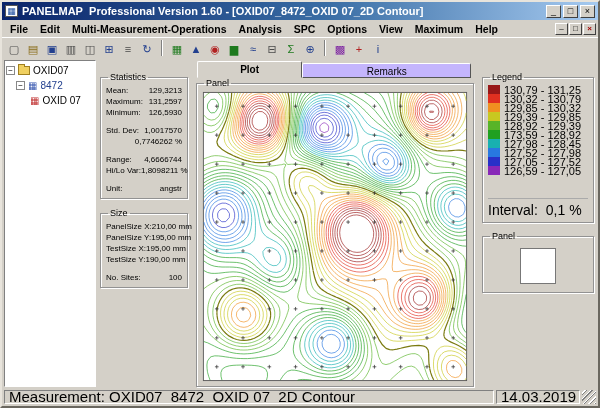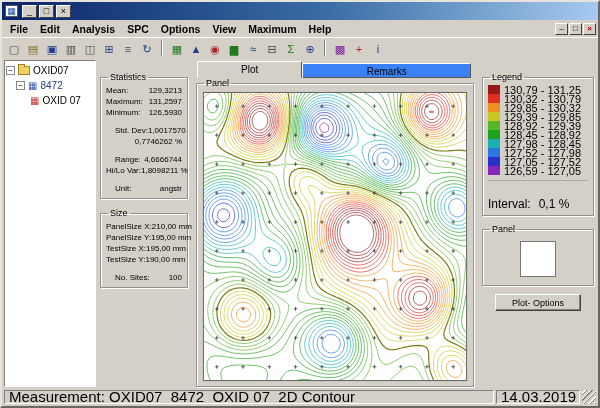--- a/index.html
+++ b/index.html
@@ -32,62 +32,64 @@
   .folder{width:12px;height:9px;background:#f0d060;border:1px solid #a08020;position:relative;flex:0 0 auto;}
   .folder::before{content:'';position:absolute;top:-3px;left:-1px;width:5px;height:2px;background:#f0d060;border:1px solid #a08020;border-bottom:none;}
   .grid-ico{color:#3858b0;font-size:10px;line-height:10px;flex:0 0 auto;}
   .site-ico{color:#c03030;font-size:10px;line-height:10px;flex:0 0 auto;}
   .main{flex:1;display:flex;padding:3px 4px 2px 2px;gap:8px;min-width:0;}
   
   fieldset{border:1px solid #929292;box-shadow:inset 1px 1px 0 #fff,1px 1px 0 #fff;padding:3px 5px 4px 5px;min-width:0;}
   fieldset legend{font-size:9px;padding:0 2px;margin-left:2px;}
   .stats-col{width:88px;padding-top:11px;display:flex;flex-direction:column;gap:9px;flex:0 0 auto;}
   .kv{display:flex;justify-content:space-between;font-size:8px;line-height:11px;white-space:nowrap;}
-  .kv.gap{margin-top:7px;margin-left:9px;}
+  .kv.gap{margin-top:7px;}
   
   .tab-area{flex:1;display:flex;flex-direction:column;min-width:0;}
   .tabs{display:flex;height:17px;flex:0 0 auto;padding-left:1px;}
   .tab{font-size:10px;text-align:center;padding-top:2px;border:1px solid;border-color:#fff #555 #d4d0c8 #fff;border-radius:2px 2px 0 0;background:#d4d0c8;}
-  .tab.active{flex:0 0 38%;font-weight:normal;}
-  .tab.inactive{flex:0 0 61%;background:#3b82f6;margin-top:2px;border-bottom:1px solid #555;}
+  .tab.active{flex:0 0 38%;font-weight:bold;}
+  .tab.inactive{flex:0 0 61%;background:#c4b5fd;margin-top:2px;border-bottom:1px solid #555;}
   .panel-group{flex:1;display:flex;flex-direction:column;min-height:0;}
   .plot-wrap{flex:1;position:relative;min-height:0;}
   .plot-wrap svg{position:absolute;inset:0;width:100%;height:100%;}
   
   .right-col{width:112px;padding-top:11px;display:flex;flex-direction:column;gap:8px;flex:0 0 auto;}
   .legend-row{display:flex;align-items:center;gap:4px;height:9px;font-size:11px;white-space:nowrap;}
   .swatch{width:12px;height:9px;flex:0 0 auto;}
-  .interval-row{margin-top:5px;border-top:1px solid #aaa;padding-top:16px;font-size:12px;display:flex;gap:8px;}
+  .interval-row{margin-top:23px;border-top:1px solid #aaa;padding-top:3px;font-size:14px;display:flex;gap:8px;}
   .panel-preview{height:62px;}
   .preview-square{width:36px;height:36px;background:#fff;border:1px solid #777;margin:4px auto 0 auto;}
   .plot-options-btn{width:86px;height:17px;align-self:center;background:#d4d0c8;border:1px solid;border-color:#fff #404040 #404040 #fff;box-shadow:inset -1px -1px 0 #808080;font-size:9px;font-family:inherit;}
   
   .statusbar{height:17px;display:flex;gap:2px;padding:1px 2px 2px 2px;flex:0 0 auto;}
   .sb-cell{border:1px solid;border-color:#808080 #fff #fff #808080;padding:0 4px;font-size:15px;line-height:12px;white-space:nowrap;overflow:hidden;}
   .sb-main{flex:1;}
   .sb-date{width:84px;flex:0 0 auto;}
   .sb-grip{width:14px;flex:0 0 auto;background:repeating-linear-gradient(135deg,#d4d0c8 0 2px,#fff 2px 3px,#808080 3px 4px);}
 </style>
 </head>
 <body>
 
 <div class="window">
 
   <div class="titlebar">
     <span class="app-icon">▦</span>
+    <span class="title-text"><b>PANELMAP</b>&nbsp;&nbsp;<span>Professional Version 1.60 - [OXID07_8472_OXID 07_2D Contour]</span></span>
     <span class="tb-btns">
       <span class="wbtn">_</span>
       <span class="wbtn">□</span>
       <span class="wbtn">×</span>
     </span>
   </div>
 
   <div class="menubar">
     <span class="menu-item">File</span>
     <span class="menu-item">Edit</span>
+    <span class="menu-item">Multi-Measurement-Operations</span>
     <span class="menu-item">Analysis</span>
     <span class="menu-item">SPC</span>
     <span class="menu-item">Options</span>
     <span class="menu-item">View</span>
     <span class="menu-item">Maximum</span>
     <span class="menu-item">Help</span>
     <span class="menu-spacer"></span>
     <span class="mdibtn">–</span>
     <span class="mdibtn">□</span>
     <span class="mdibtn close">×</span>
@@ -266,21 +268,21 @@
           <div class="legend-row">
               <span class="swatch" style="background-color: rgb(200, 200, 32);"></span>
               <span>129,39 - 129,85</span>
             </div>
           <div class="legend-row">
               <span class="swatch" style="background-color: rgb(88, 180, 40);"></span>
               <span>128,92 - 129,39</span>
             </div>
           <div class="legend-row">
               <span class="swatch" style="background-color: rgb(32, 160, 32);"></span>
-              <span>128,45 - 128,92</span>
+              <span>173,59 - 128,92</span>
             </div>
           <div class="legend-row">
               <span class="swatch" style="background-color: rgb(24, 176, 176);"></span>
               <span>127,98 - 128,45</span>
             </div>
           <div class="legend-row">
               <span class="swatch" style="background-color: rgb(40, 120, 224);"></span>
               <span>127,52 - 127,98</span>
             </div>
           <div class="legend-row">
@@ -293,21 +295,20 @@
             </div>
           <div class="interval-row">
               <span>Interval:</span>
               <span>0,1 %</span>
             </div>
         </fieldset>
         <fieldset class="panel-preview">
           <legend>Panel</legend>
           <div class="preview-square"></div>
         </fieldset>
-        <button class="plot-options-btn">Plot- Options</button>
       </div>
 
     </div>
   </div>
 
   <div class="statusbar">
     <span class="sb-cell sb-main">Measurement: OXID07_8472_OXID 07_2D Contour</span>
     <span class="sb-cell sb-date">14.03.2019</span>
     <span class="sb-grip"></span>
   </div>

